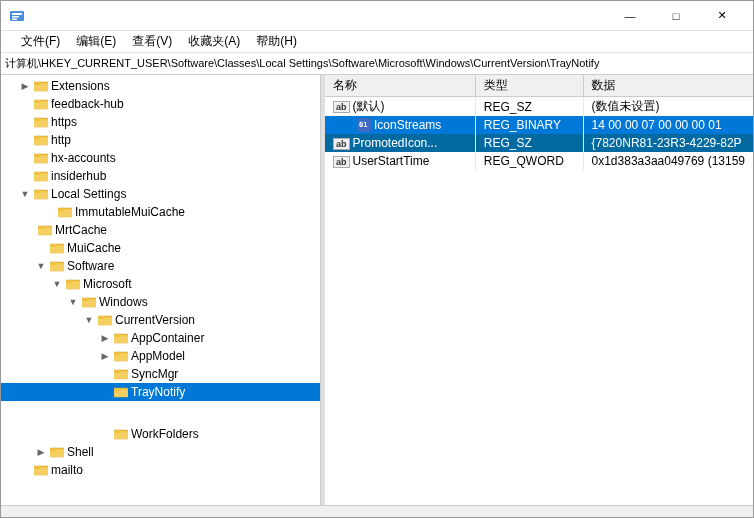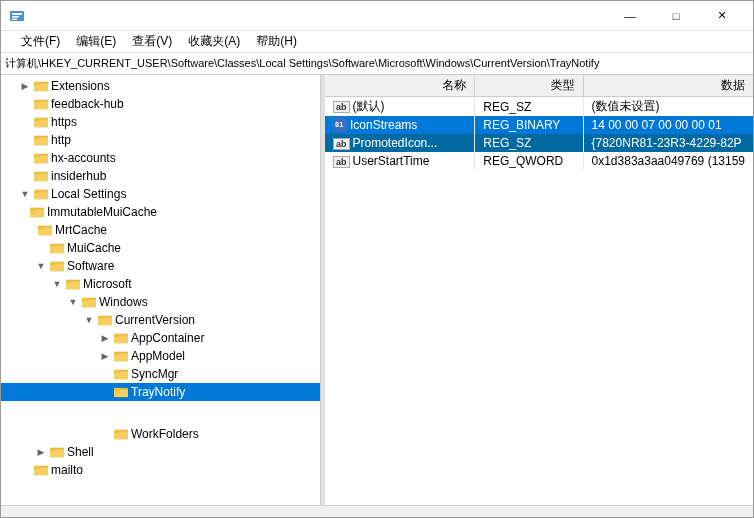--- a/index.html
+++ b/index.html
@@ -166,21 +166,21 @@
       border-collapse: collapse;
       font-size: 12px;
     }
 
     .reg-table thead tr {
       background: #f0f0f0;
       border-bottom: 1px solid #ccc;
     }
 
     .reg-table th {
-      text-align: right;
+      text-align: left;
       padding: 2px 8px;
       font-weight: normal;
       border-right: 1px solid #ccc;
       height: 20px;
       cursor: pointer;
       user-select: none;
     }
 
     .reg-table th:last-child { border-right: none; }
 
@@ -217,20 +217,21 @@
       height: 14px;
       background: #3c6bc4;
       border-radius: 2px;
       color: #fff;
       font-size: 7px;
       font-weight: bold;
       text-align: center;
       line-height: 14px;
       vertical-align: middle;
       margin-right: 3px;
+      margin-left: 24px;
     }
 
     
     ::-webkit-scrollbar { width: 10px; height: 10px; }
     ::-webkit-scrollbar-track { background: #f0f0f0; }
     ::-webkit-scrollbar-thumb { background: #c0c0c0; border: 1px solid #a0a0a0; }
 
     .splitter {
       width: 4px;
       background: #e0e0e0;
@@ -359,21 +360,21 @@
             <span class="tree-folder-icon">
               <svg class="folder-svg" viewBox="0 0 14 12">
     <rect x="0" y="2" width="14" height="9" rx="1" fill="#f0c040"></rect>
     <rect x="0" y="2" width="14" height="9" rx="1" fill="none" stroke="#c8a020" stroke-width="0.5"></rect>
     <rect x="0" y="3.5" width="14" height="7.5" rx="1" fill="#f5d060"></rect>
     <rect x="0" y="2" width="6" height="3" rx="1" fill="#f0c040"></rect>
   </svg>
             </span>
             <span class="tree-label">Local Settings</span>
           </div>
-          <div class="tree-node" style="padding-left: 12px;">
+          <div class="tree-node" style="padding-left: 40px;">
             <span class="tree-expander"></span>
             <span class="tree-folder-icon">
               <svg class="folder-svg" viewBox="0 0 14 12">
     <rect x="0" y="2" width="14" height="9" rx="1" fill="#f0c040"></rect>
     <rect x="0" y="2" width="14" height="9" rx="1" fill="none" stroke="#c8a020" stroke-width="0.5"></rect>
     <rect x="0" y="3.5" width="14" height="7.5" rx="1" fill="#f5d060"></rect>
     <rect x="0" y="2" width="6" height="3" rx="1" fill="#f0c040"></rect>
   </svg>
             </span>
             <span class="tree-label">ImmutableMuiCache</span>

